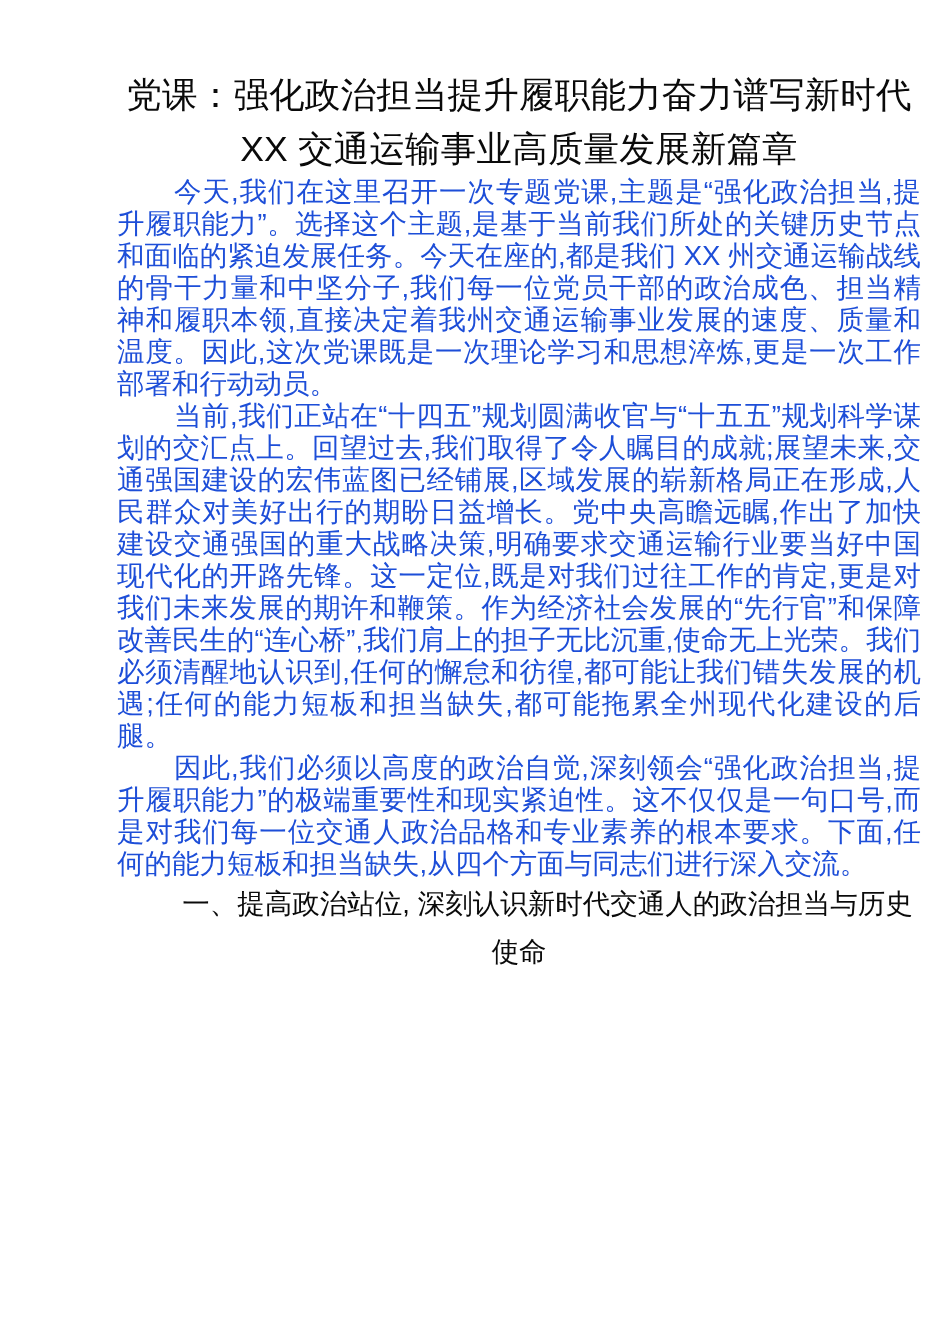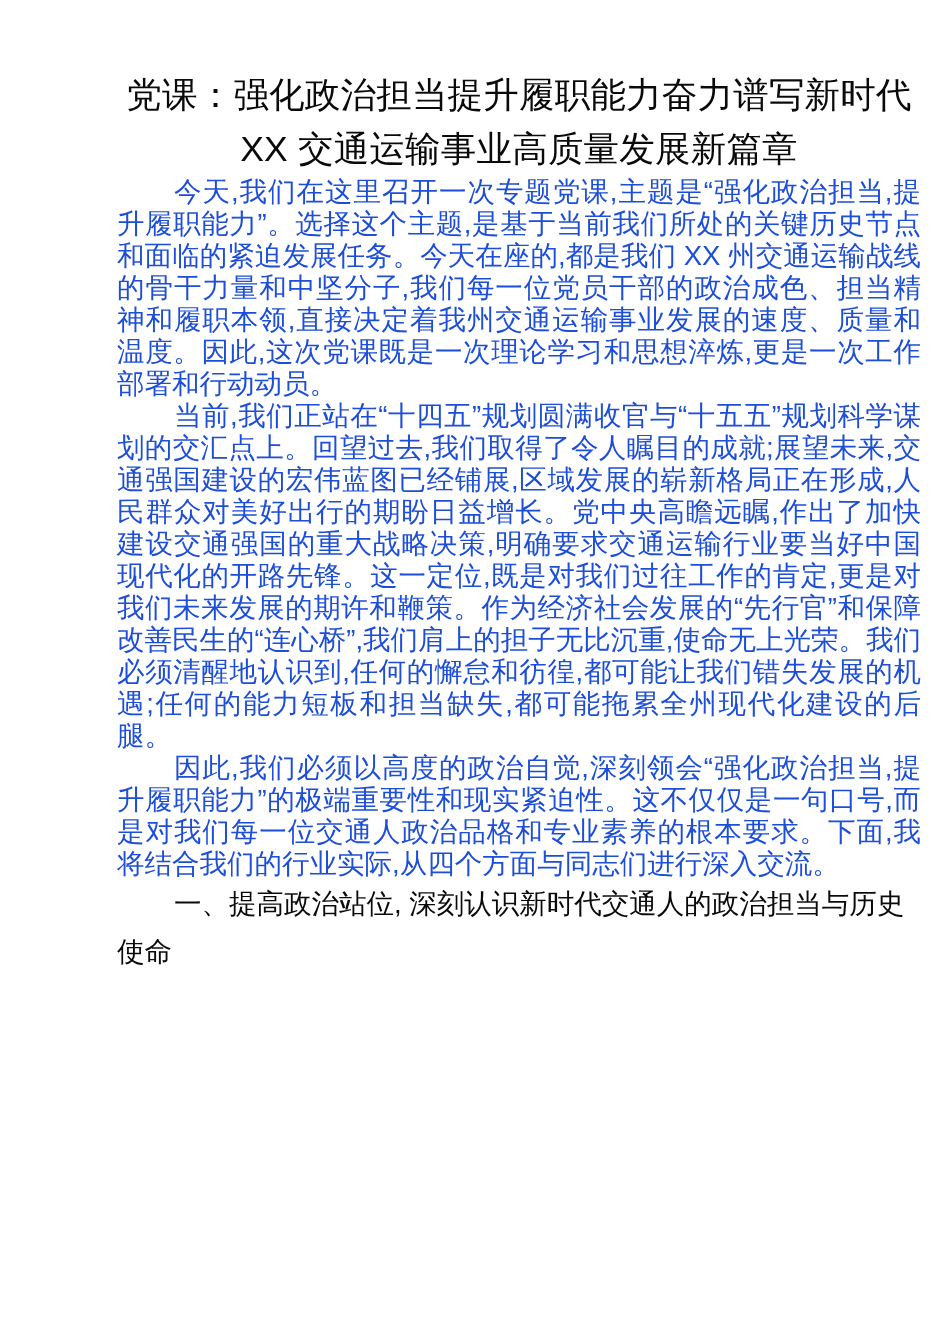--- a/index.html
+++ b/index.html
@@ -52,38 +52,38 @@
     text-align: justify;
     text-justify: inter-character;
     text-indent: 57px;
     color: #1d4ed8;
     word-break: break-all;
   }
   p.section-heading {
     margin: 0;
     font-size: 27.5px;
     line-height: 48px;
-    text-align: left;
+    text-align: center;
     text-indent: 57px;
     color: #0a0a0a;
     word-break: break-all;
   }
 </style>
 </head>
 <body>
 
 <div class="page">
 
   <h1 class="doc-title">党课：强化政治担当提升履职能力奋力谱写新时代 XX 交通运输事业高质量发展新篇章</h1>
 
   <div class="body-block">
 
 
     <p class="para">今天,我们在这里召开一次专题党课,主题是“强化政治担当,提升履职能力”。选择这个主题,是基于当前我们所处的关键历史节点和面临的紧迫发展任务。今天在座的,都是我们 XX 州交通运输战线的骨干力量和中坚分子,我们每一位党员干部的政治成色、担当精神和履职本领,直接决定着我州交通运输事业发展的速度、质量和温度。因此,这次党课既是一次理论学习和思想淬炼,更是一次工作部署和行动动员。</p>
 
     <p class="para">当前,我们正站在“十四五”规划圆满收官与“十五五”规划科学谋划的交汇点上。回望过去,我们取得了令人瞩目的成就;展望未来,交通强国建设的宏伟蓝图已经铺展,区域发展的崭新格局正在形成,人民群众对美好出行的期盼日益增长。党中央高瞻远瞩,作出了加快建设交通强国的重大战略决策,明确要求交通运输行业要当好中国现代化的开路先锋。这一定位,既是对我们过往工作的肯定,更是对我们未来发展的期许和鞭策。作为经济社会发展的“先行官”和保障改善民生的“连心桥”,我们肩上的担子无比沉重,使命无上光荣。我们必须清醒地认识到,任何的懈怠和彷徨,都可能让我们错失发展的机遇;任何的能力短板和担当缺失,都可能拖累全州现代化建设的后腿。</p>
 
-    <p class="para">因此,我们必须以高度的政治自觉,深刻领会“强化政治担当,提升履职能力”的极端重要性和现实紧迫性。这不仅仅是一句口号,而是对我们每一位交通人政治品格和专业素养的根本要求。下面,我将结合我们的行业实际,从四个方面与同志们进行深入交流。</p>
+    <p class="para">因此,我们必须以高度的政治自觉,深刻领会“强化政治担当,提升履职能力”的极端重要性和现实紧迫性。这不仅仅是一句口号,而是对我们每一位交通人政治品格和专业素养的根本要求。下面,任何的能力短板和担当缺失,从四个方面与同志们进行深入交流。</p>
 
     <p class="section-heading">一、提高政治站位, 深刻认识新时代交通人的政治担当与历史使命</p>
 
   </div>
 </div>
 
 </body></html>

